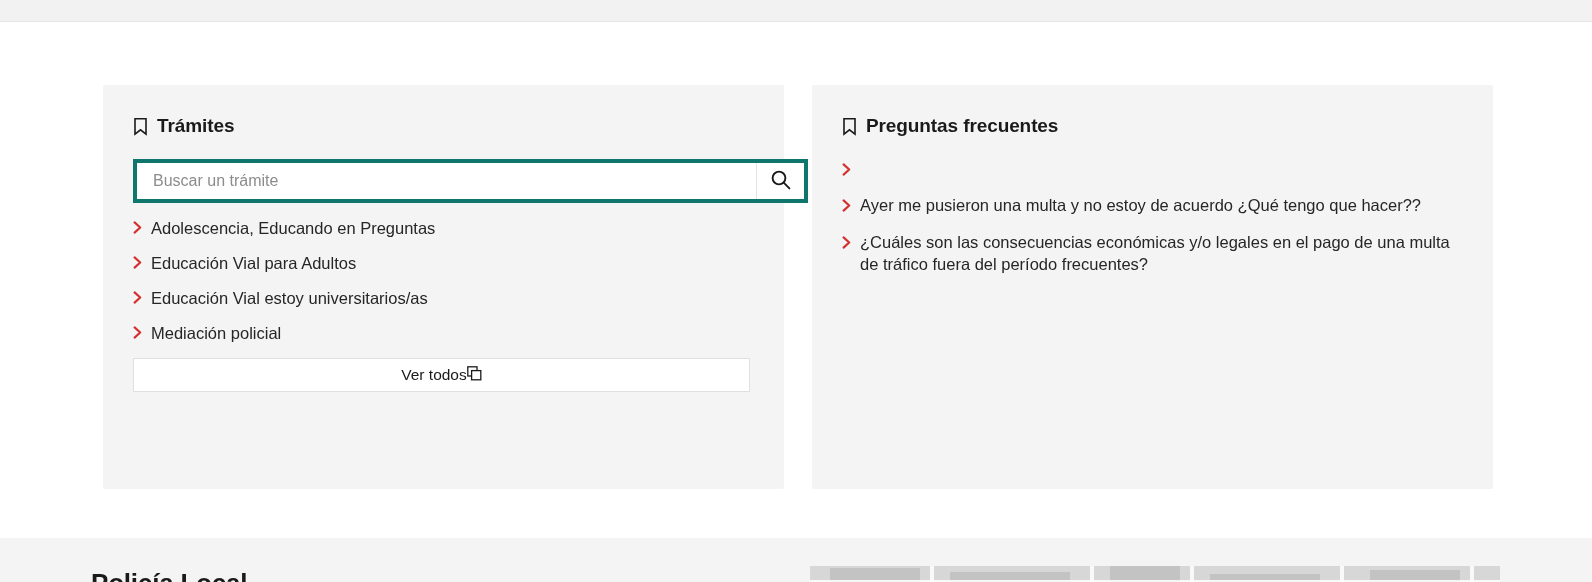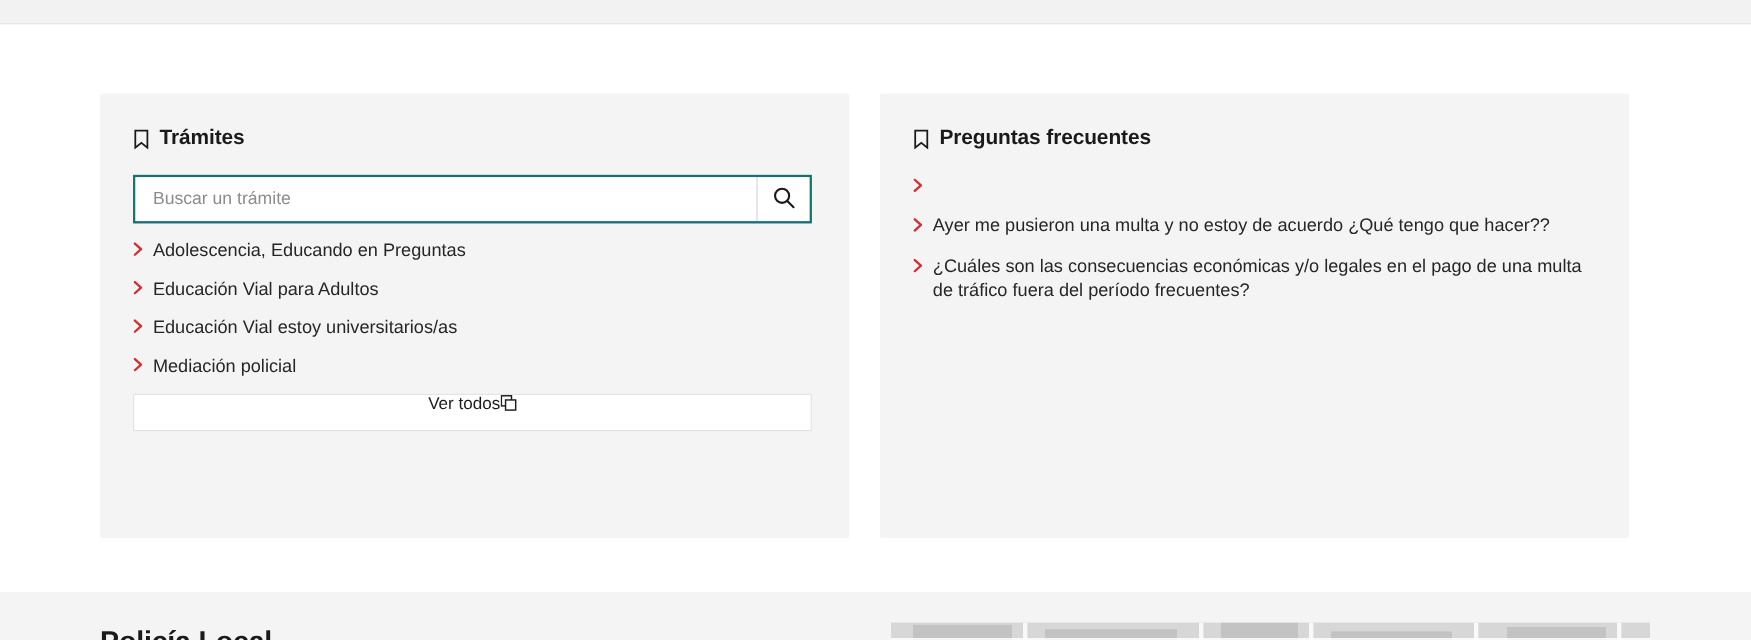--- a/index.html
+++ b/index.html
@@ -28,21 +28,21 @@
     border-bottom: 1px solid #e6e6e6;
   }
   .content {
     position: absolute;
     left: 0; top: 22px;
     width: 1592px;
     height: 560px;
   }
   .cards {
     position: absolute;
-    left: 91px;
+    left: 103px;
     top: 63px;
     width: 1410px;
     display: flex;
     gap: 28px;
   }
   .card {
     background: #f4f4f4;
     border-radius: 2px;
     padding: 30px 30px 26px 30px;
   }
@@ -56,25 +56,25 @@
     font-size: 19px;
     font-weight: bold;
     color: #1a1a1a;
     margin: 0 0 22px 0;
     letter-spacing: -0.1px;
   }
   .bookmark-icon svg { display: block; }
 
   .search-row {
     display: flex;
-    width: 617px;
+    width: 675px;
     height: 44px;
     margin-bottom: 14px;
-    border: 2px solid #0f766e;
-    background: #8b5cf6;
+    border: 4px solid #0f766e;
+    background: #0369a1;
   }
   .search-input {
     flex: 1;
     border: none;
     outline: none;
     padding: 0 16px;
     font-size: 16px;
     color: #4a4a4a;
     font-family: "Liberation Sans", sans-serif;
     background: #ffffff;
@@ -110,20 +110,21 @@
     line-height: 1.34;
   }
 
   .ver-todos {
     margin-top: 14px;
     width: 617px;
     height: 34px;
     background: #ffffff;
     border: 1px solid #e0e0e0;
     display: flex;
+    align-items: center;
     justify-content: center;
     gap: 0;
     cursor: pointer;
     font-size: 15.5px;
     color: #1a1a1a;
   }
 
   .faq-list { list-style: none; margin: 0; padding: 0; }
   .faq-item {
     display: flex;

